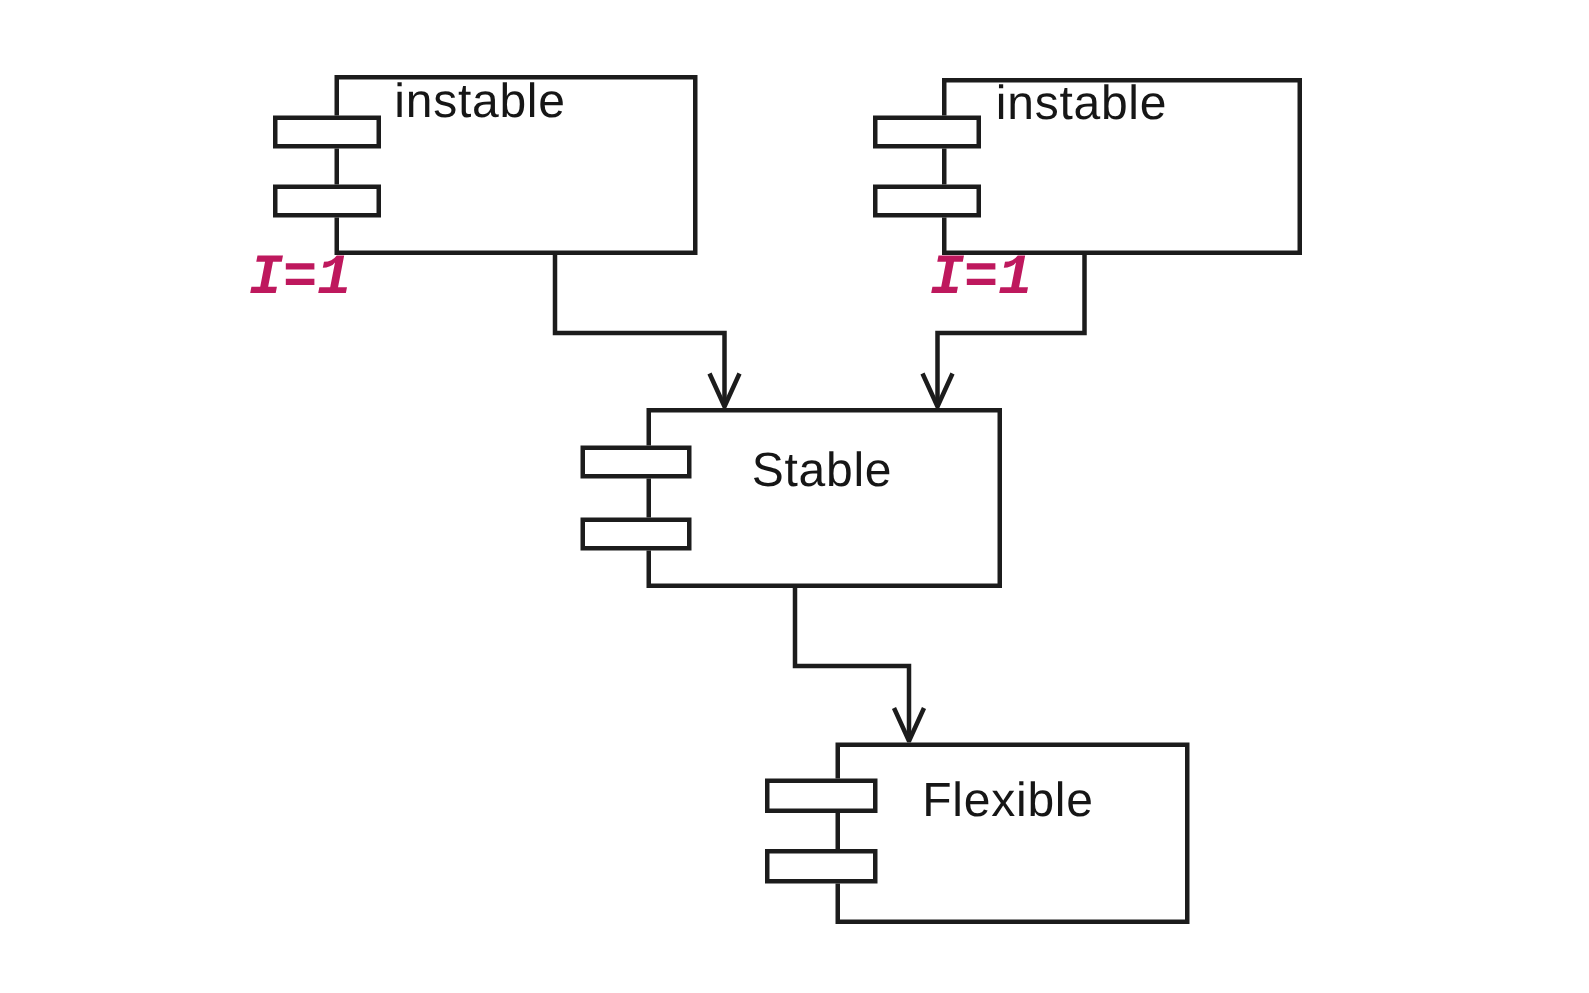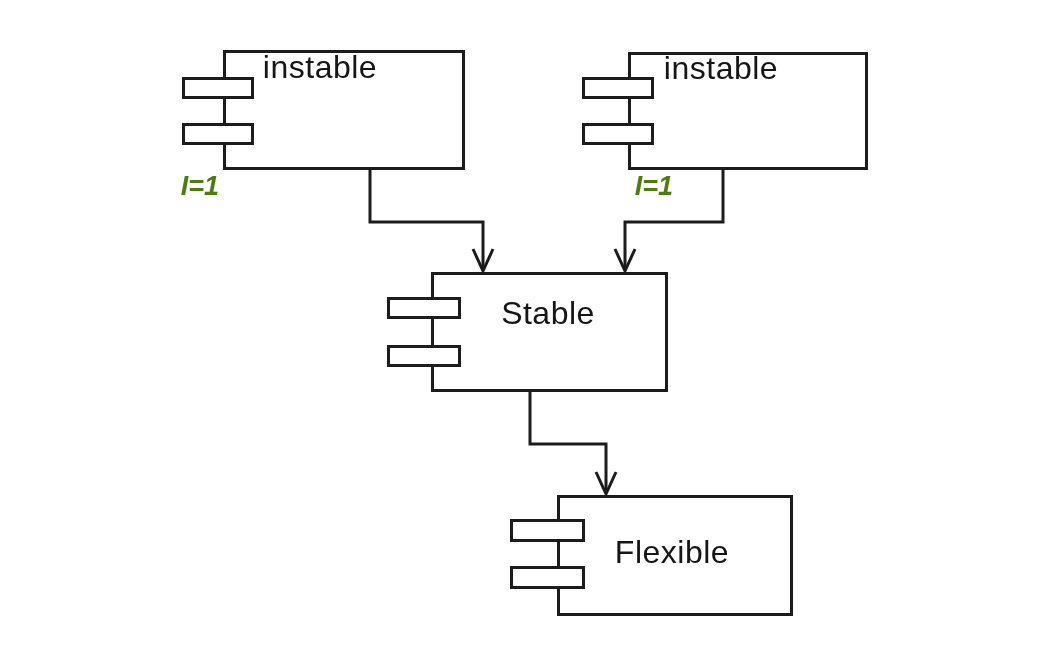--- a/index.html
+++ b/index.html
@@ -42,47 +42,47 @@
     transform: translate(-50%, -50%);
     font-size: 32px;
     line-height: 1;
     letter-spacing: 0.5px;
     color: #161616;
     white-space: nowrap;
   }
   .annotation-label {
     position: absolute;
     transform: translate(-50%, -50%);
-    font-family: Liberation Sans, sans-serif;
+    font-family: Liberation Mono, monospace;
     font-weight: bold;
     font-style: italic;
-    font-size: 27px;
+    font-size: 38px;
     line-height: 1;
-    color: #4d7c0f;
+    color: #be185d;
     white-space: nowrap;
   }
   
   #box-instable-left  { left: 223px; top: 50px;  width: 242px; height: 120px; }
   #box-instable-right { left: 628px; top: 52px;  width: 240px; height: 118px; }
   #box-stable         { left: 431px; top: 272px; width: 237px; height: 120px; }
   #box-flexible       { left: 557px; top: 495px; width: 236px; height: 121px; }
   
   #tab-il-1 { left: 182px; top: 77px; }
   #tab-il-2 { left: 182px; top: 123px; }
   #tab-ir-1 { left: 582px; top: 77px; }
   #tab-ir-2 { left: 582px; top: 123px; }
   #tab-st-1 { left: 387px; top: 297px; width: 74px; }
   #tab-st-2 { left: 387px; top: 345px; width: 74px; }
   #tab-fl-1 { left: 510px; top: 519px; width: 75px; height: 23px; }
   #tab-fl-2 { left: 510px; top: 566px; width: 75px; height: 23px; }
   
   #label-instable-left  { left: 320px; top: 67px; }
   #label-instable-right { left: 721px; top: 68px; }
   #label-stable         { left: 548px; top: 313px; }
-  #label-flexible       { left: 672px; top: 552px; }
+  #label-flexible       { left: 672px; top: 533px; }
   #annotation-left      { left: 200px; top: 186px; }
   #annotation-right     { left: 654px; top: 186px; }
 </style>
 </head>
 <body>
 
 <div class="canvas">
 
   <svg class="edges-layer" viewBox="0 0 1059 662" xmlns="http://www.w3.org/2000/svg">
     <g stroke="#1c1c1c" stroke-width="3" fill="none">

